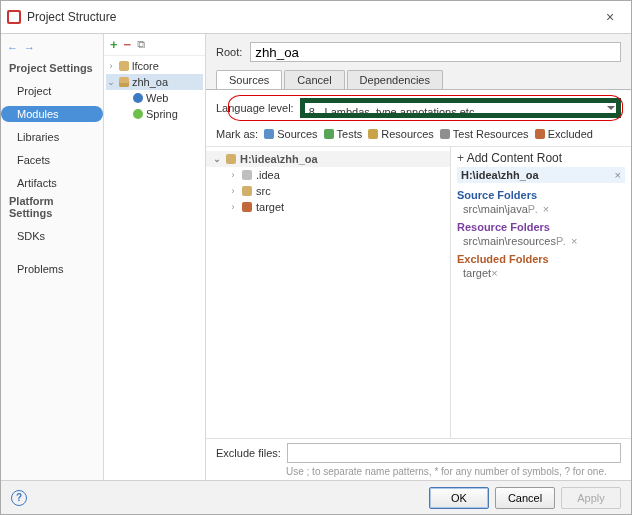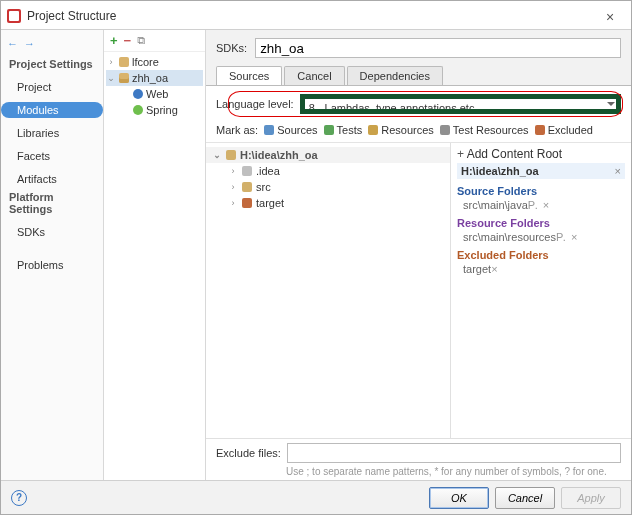--- a/index.html
+++ b/index.html
@@ -1,18 +1,18 @@
 <!DOCTYPE html>
 <html><head>
 <meta charset="utf-8">
 <style>
   * { box-sizing:border-box; margin:0; padding:0; }
   html,body { width:632px; height:515px; font-family:"Segoe UI",Tahoma,sans-serif; font-size:11px; color:#333; background:#fff; overflow:hidden; }
   .dialog { width:632px; height:515px; display:flex; flex-direction:column; border:1px solid #aaa; background:#f2f2f2; }
-  .titlebar { height:29px; display:flex; align-items:flex-start; padding:8px 6px; background:#fff; border-bottom:1px solid #d0d0d0; }
+  .titlebar { height:29px; display:flex; align-items:center; padding:16px 6px; background:#fff; border-bottom:1px solid #d0d0d0; }
   .titlebar .ticon { width:14px; height:14px; margin-right:6px; display:flex; align-items:center; justify-content:center; }
   .titlebar .tlabel { flex:1; font-size:12px; }
   .titlebar .close { width:30px; text-align:center; font-size:14px; color:#555; cursor:pointer; }
   .body { flex:1; display:flex; min-height:0; }
   .sidebar { width:103px; background:#fafafa; border-right:1px solid #d8d8d8; display:flex; flex-direction:column; padding-top:4px; }
   .sb-arrows { display:flex; gap:6px; padding:2px 6px 6px 6px; color:#4a90d9; }
   .sb-arrows span { cursor:pointer; }
   .sb-head { padding:4px 8px 2px 8px; font-weight:bold; color:#555; }
   .sb-item { padding:2px 8px 2px 16px; cursor:pointer;margin-top:7px; }
   .sb-item.selected { background:#4a90d9; color:#fff;border-radius:8px; }
@@ -62,21 +62,21 @@
   .rp-purple { color:#7a3fa0; }
   .rp-orange { color:#b35a28; }
   .rp-sub { display:flex; align-items:center; color:#666; padding-left:6px;}
   .rp-sub .ax { color:#999; letter-spacing:1px; }
   .excl { border-top:1px solid #e0e0e0; padding:4px 10px 2px 10px; display:flex; flex-direction:column; gap:2px;}
   .excl-row { display:flex; align-items:center; gap:6px;}
   .excl-row input { flex:1; border:1px solid #bbb; height:20px; padding:0 4px; background:#fff;}
   .hint { color:#999; font-size:10px; padding-left:70px; line-height:1.3;}
   .footer { height:34px; display:flex; align-items:center; justify-content:flex-end; gap:6px; padding:0 10px; border-top:1px solid #d0d0d0; background:#f2f2f2;}
   .footer .help { margin-right:auto; color:#3b78c4; font-weight:bold; cursor:pointer; width:16px;height:16px;border:1px solid #3b78c4;border-radius:50%;display:flex;align-items:center;justify-content:center;font-size:10px;}
-  .btn { min-width:60px; height:22px; border:1px solid #9a9a9a; background:linear-gradient(#fdfdfd,#e9e9e9); border-radius:2px; cursor:pointer; font-size:11px;font-style:italic;}
+  .btn { min-width:60px; height:22px; border:1px solid #9a9a9a; background:linear-gradient(#fdfdfd,#e9e9e9); border-radius:2px; cursor:pointer; font-size:11px;}
   .btn.primary { border-color:#4a78b5; box-shadow:0 0 0 1px #a8c5ea inset;}
   .btn:disabled { color:#aaa; background:#f1f1f1; border-color:#ccc; cursor:default;}
 </style>
 </head>
 <body>
 
 <div class="dialog">
   <div class="titlebar">
     <span class="ticon">
       <svg width="14" height="14">
@@ -132,21 +132,21 @@
         <div class="t-row" style="padding-left:14px">
           <span class="arrow"></span>
           <span class="ticon-sq ic-spring"></span>
           <span>Spring</span>
         </div>
       </div>
     </div>
 
     <div class="main">
       <div class="name-row">
-        <span>SDKs:</span>
+        <span>Root:</span>
         <input type="text" value="zhh_oa" style="">
       </div>
       <div class="tabs">
         <div class="tab active">Sources</div>
         <div class="tab">Cancel</div>
         <div class="tab">Dependencies</div>
       </div>
       <div class="tabbody">
         <div class="langrow">
           <span>Language level:</span>

